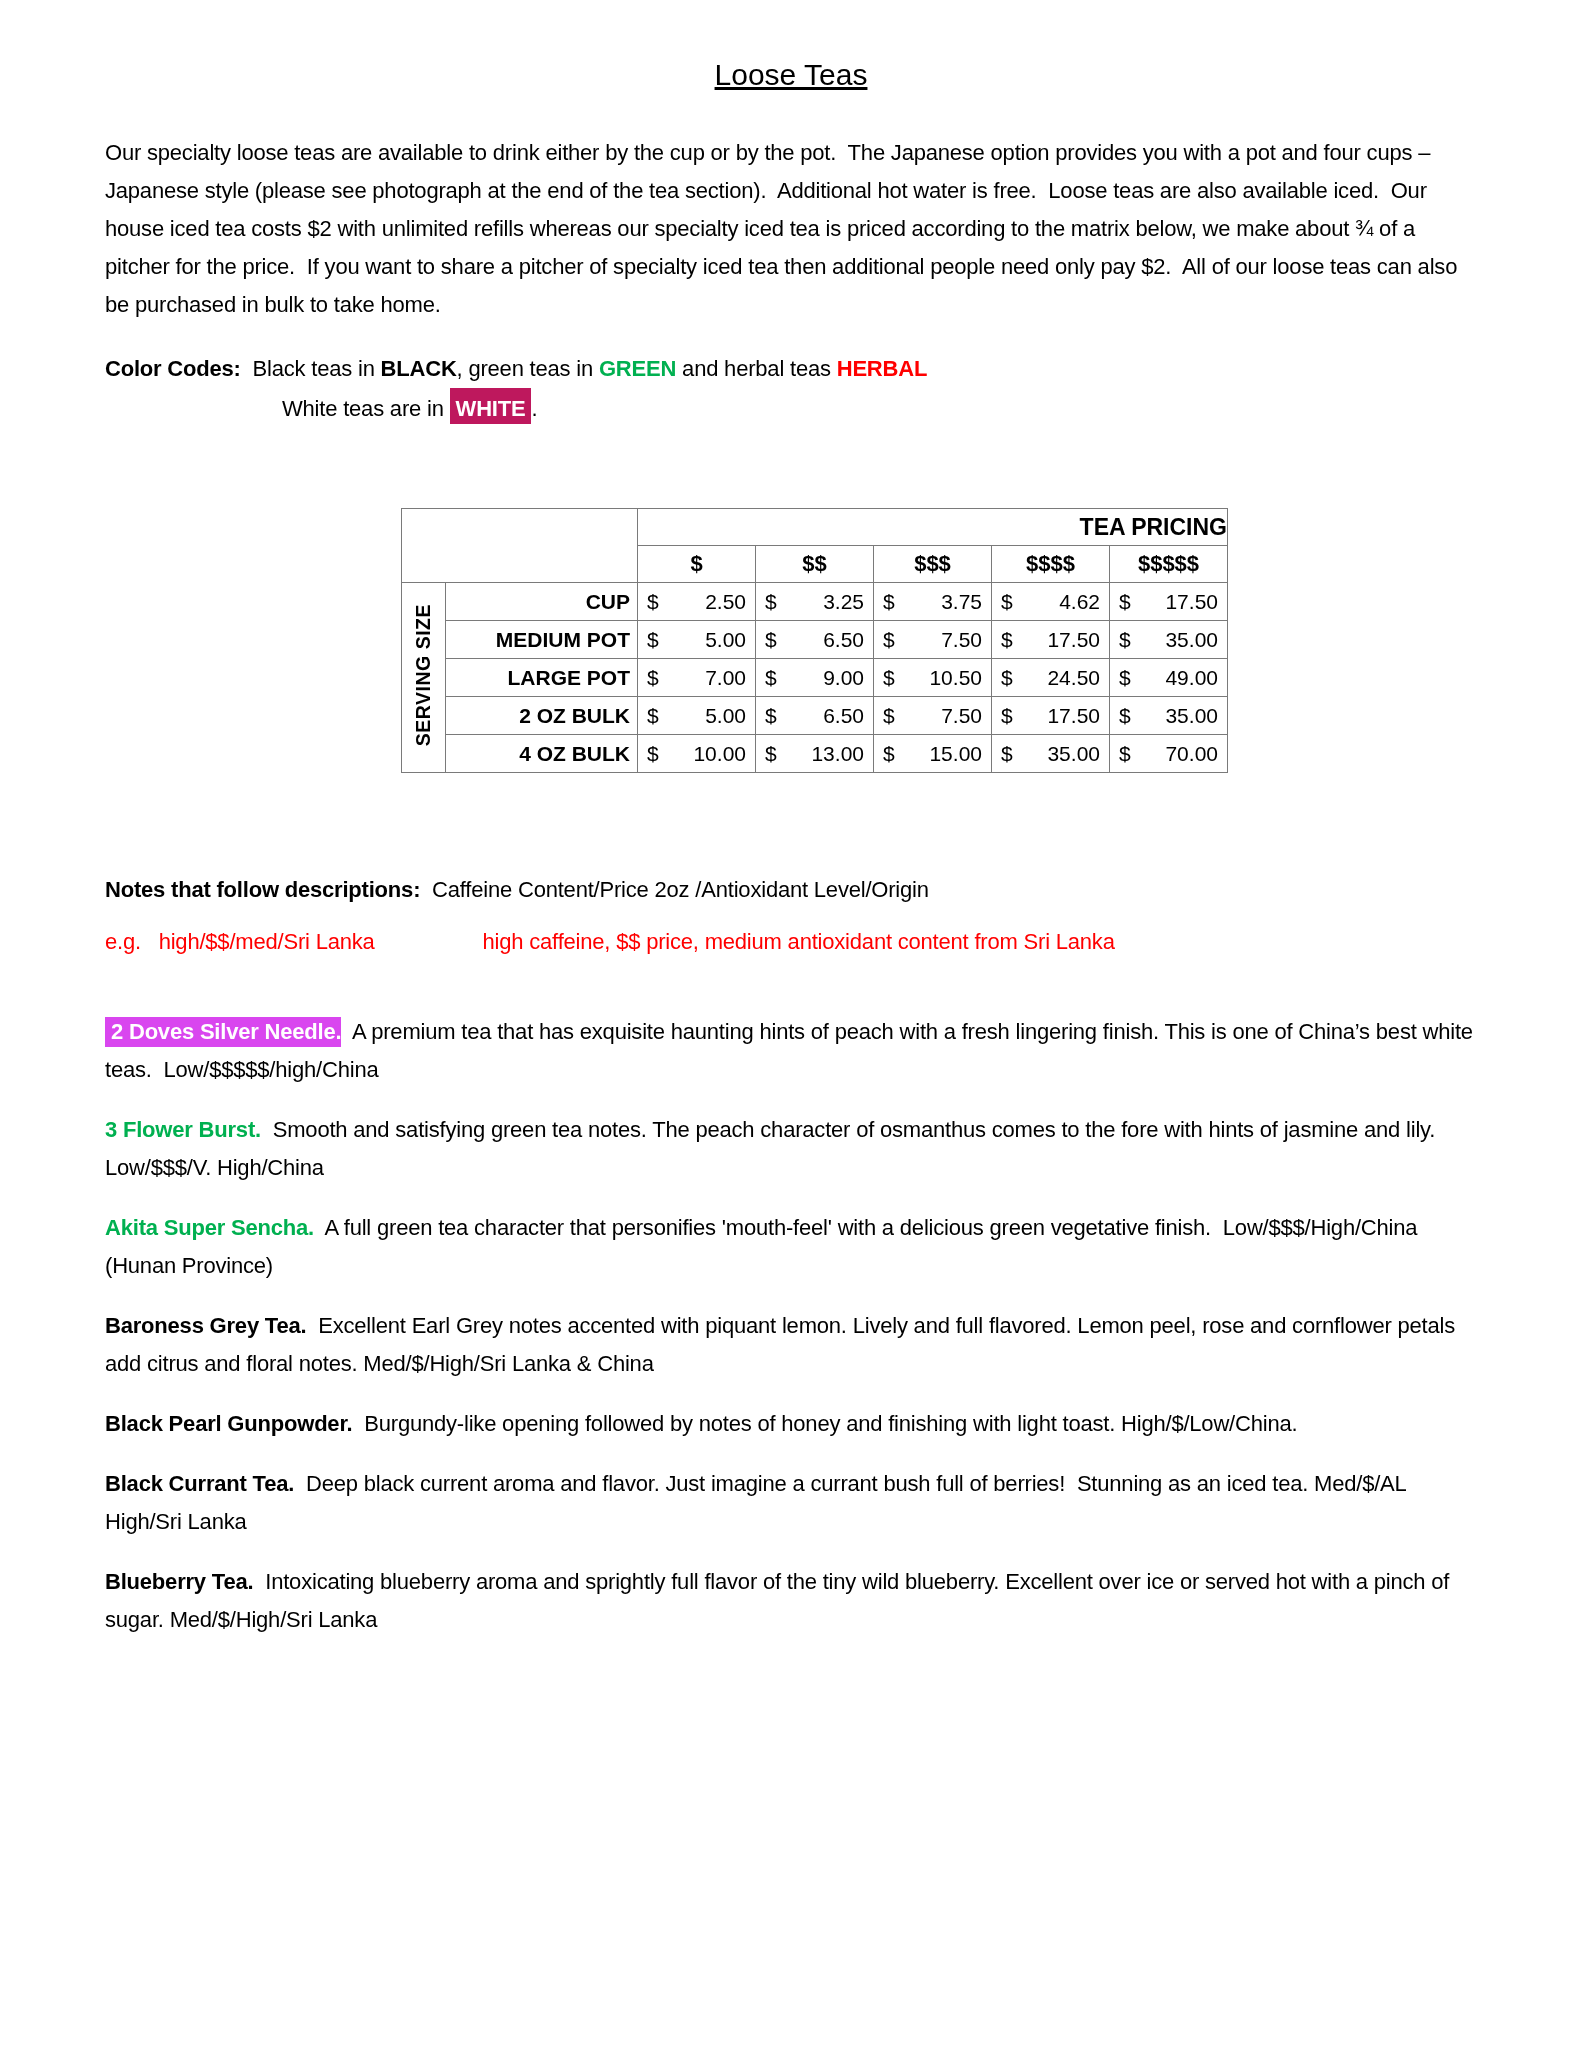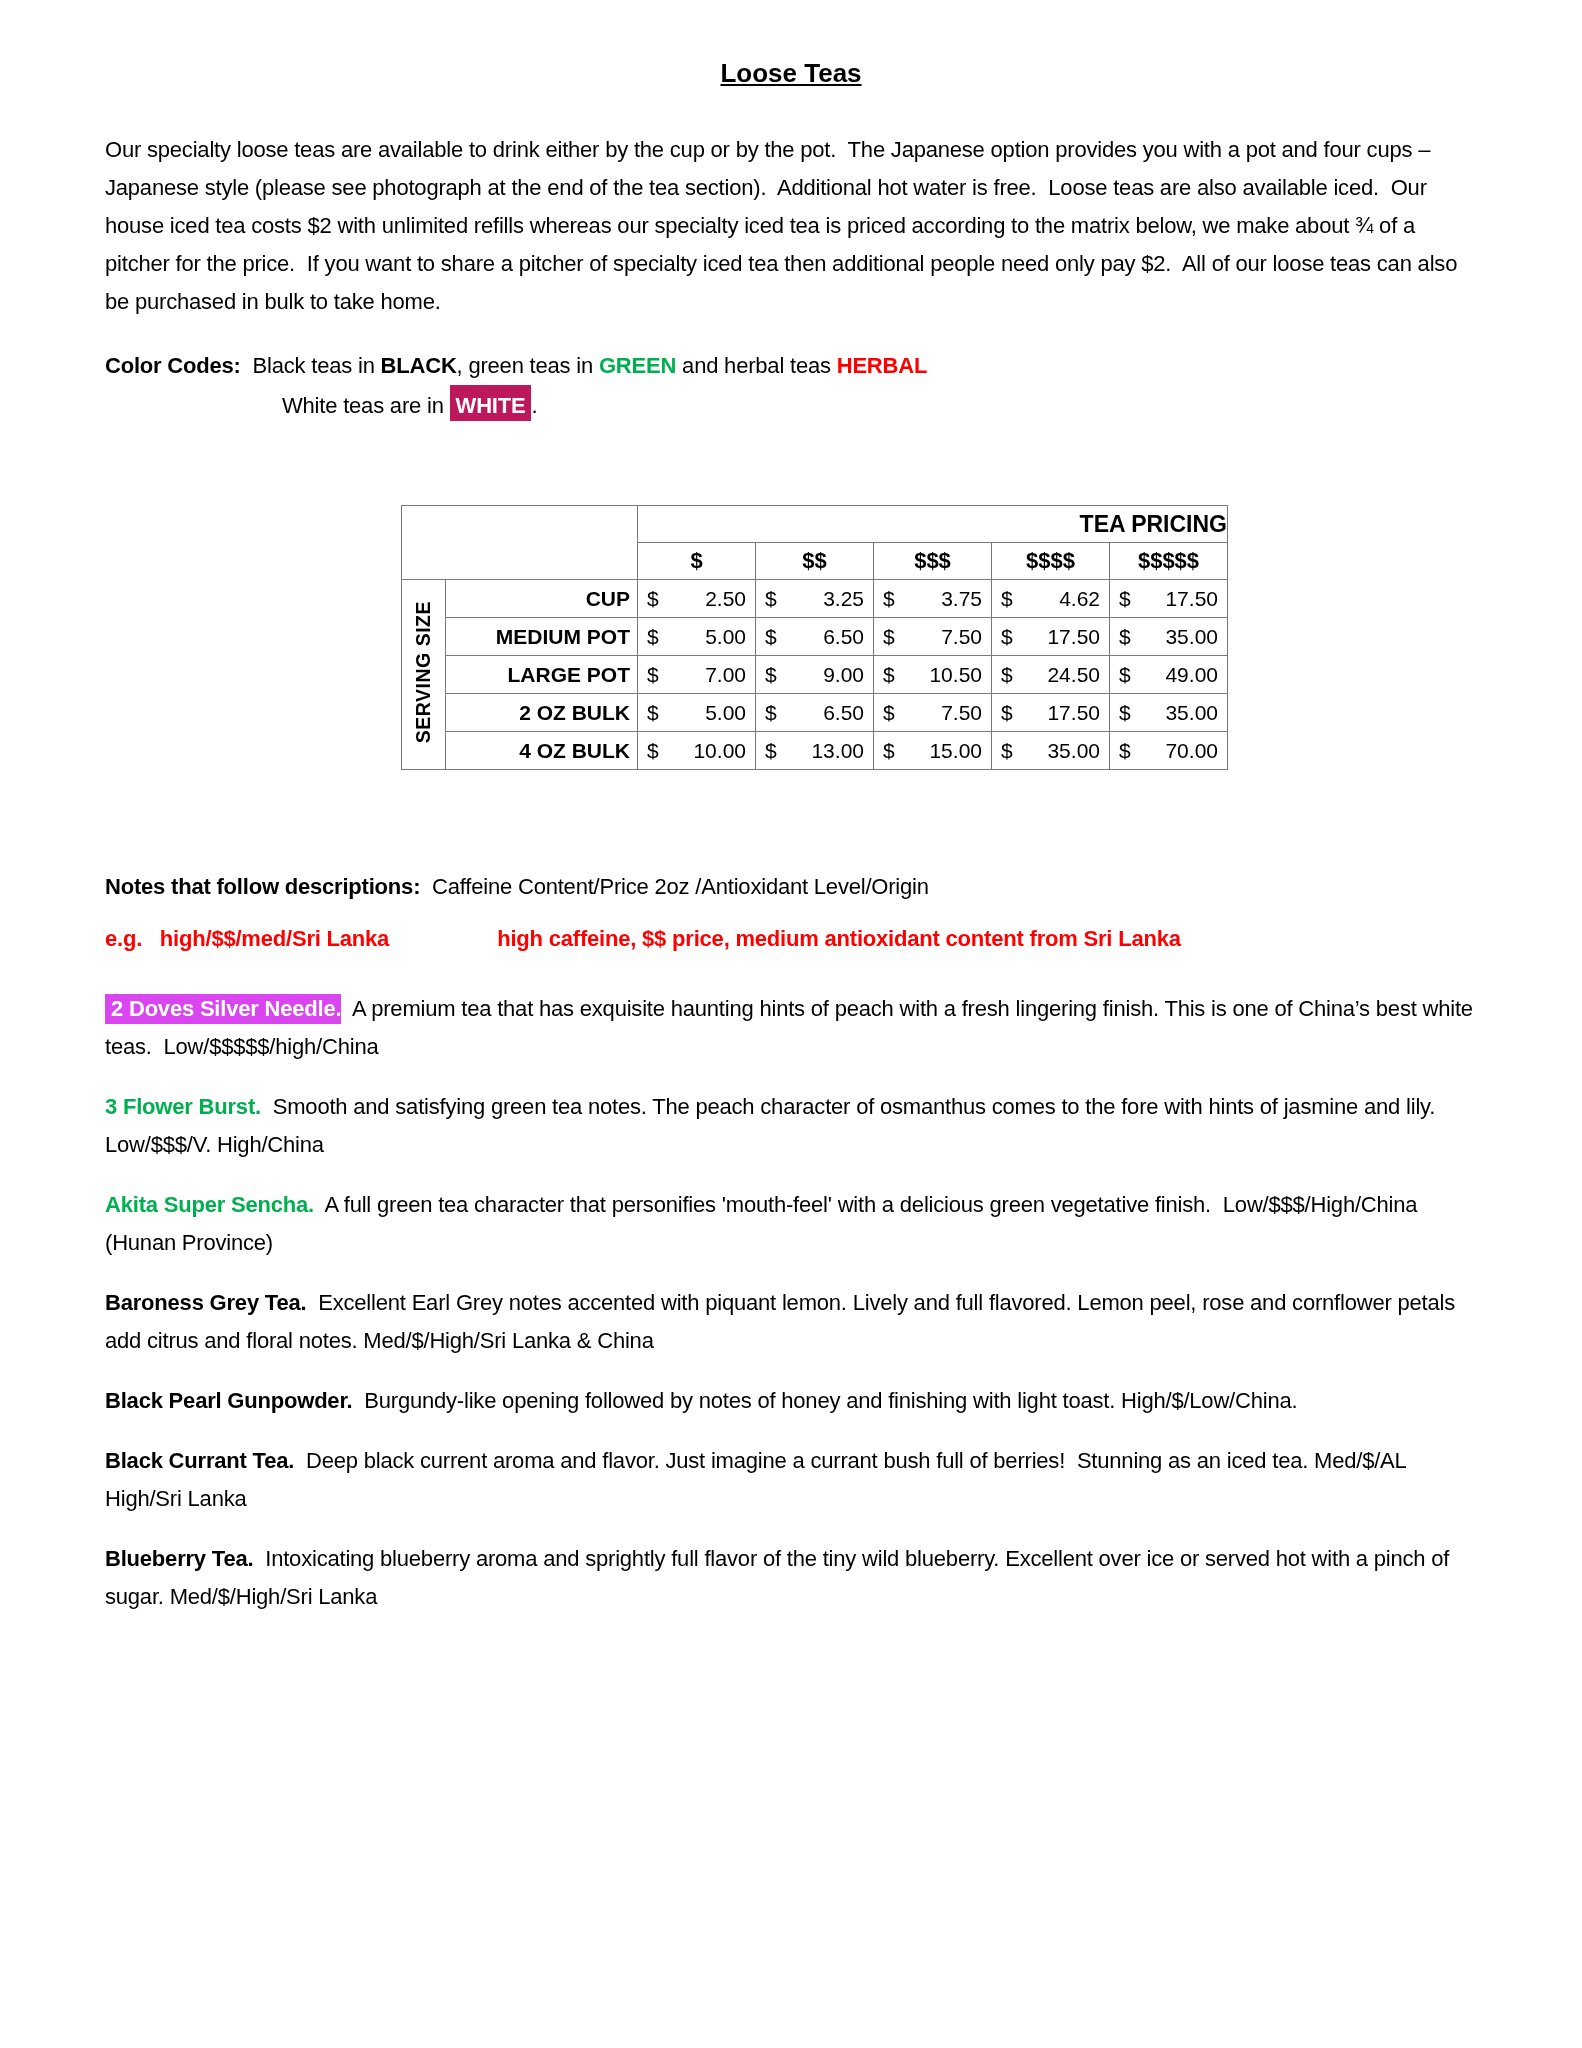--- a/index.html
+++ b/index.html
@@ -8,22 +8,22 @@
     width: 1582px;
     height: 2048px;
     overflow: hidden;
     font-family: "Liberation Sans", sans-serif;
     color: #000000;
   }
   .page { padding: 58px 105px 0 105px; }
 
   .doc-title {
     text-align: center;
-    font-size: 26px;
-    font-weight: bold;
+    font-size: 30px;
+    font-weight: normal;
     text-decoration: underline;
     margin-bottom: 42px;
   }
 
   .body-text {
     font-size: 22px;
     line-height: 38px;
     white-space: pre-wrap;
     letter-spacing: -0.2px;
   }
@@ -80,21 +80,21 @@
     font-weight: bold;
     font-size: 19.5px;
     letter-spacing: 0.5px;
     white-space: nowrap;
   }
   .pricing .price-cell { height: 38px; padding: 0 9px 0 9px; }
   .pc { display: flex; justify-content: space-between; align-items: baseline; }
 
   
   .notes-line { margin-bottom: 14px; }
-  .example-line { margin-bottom: 32px; font-weight: bold; }
+  .example-line { margin-bottom: 52px; font-weight: normal; }
   .example-line .right-part { margin-left: 108px; }
 
   
   .tea { margin-bottom: 22px; }
   .tea-name { font-weight: bold; }
   .tea-name.t-green { color: #00B050; }
   .tea-name.t-black { color: #000000; }
   .tea-name.t-white { background: #d946ef; color: #ffffff; padding: 2px 0 3px 6px; }
 </style>
 </head>

